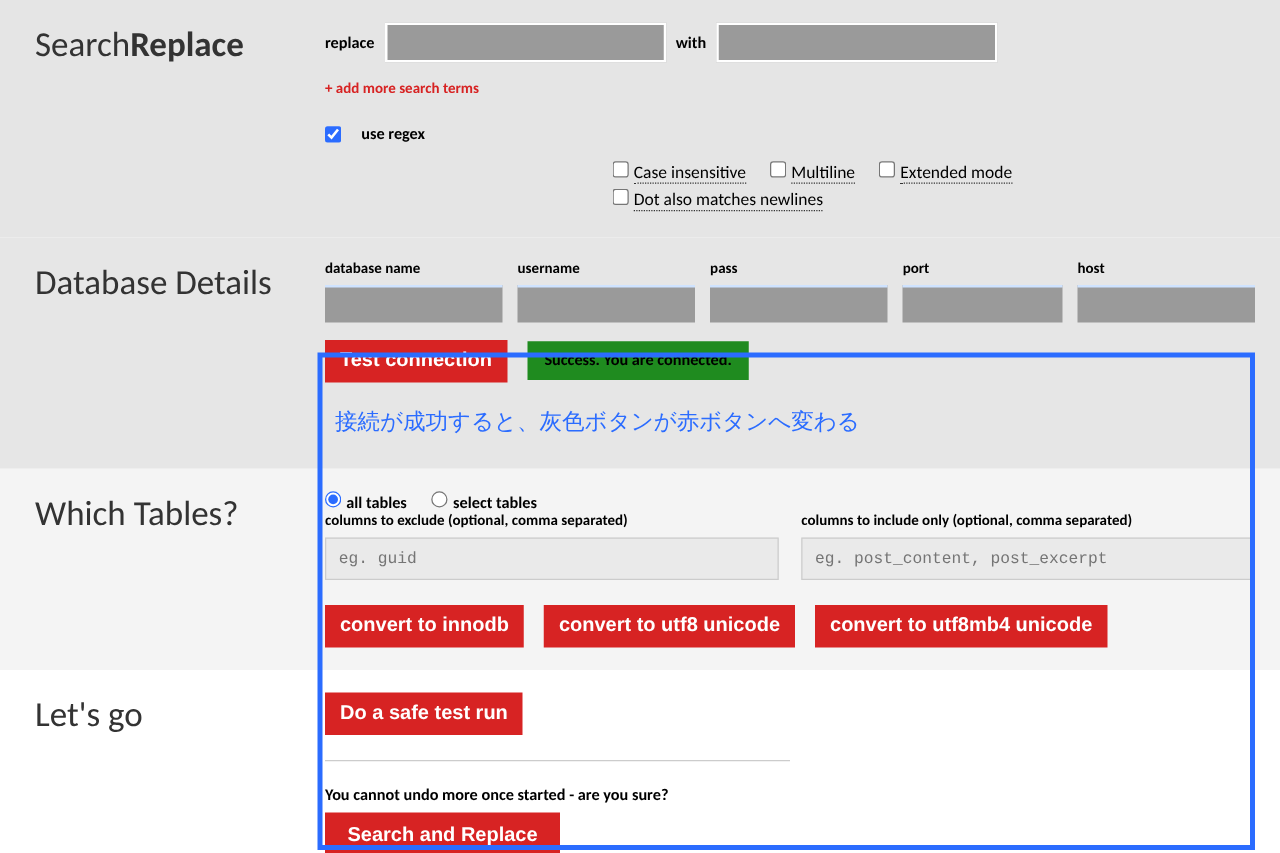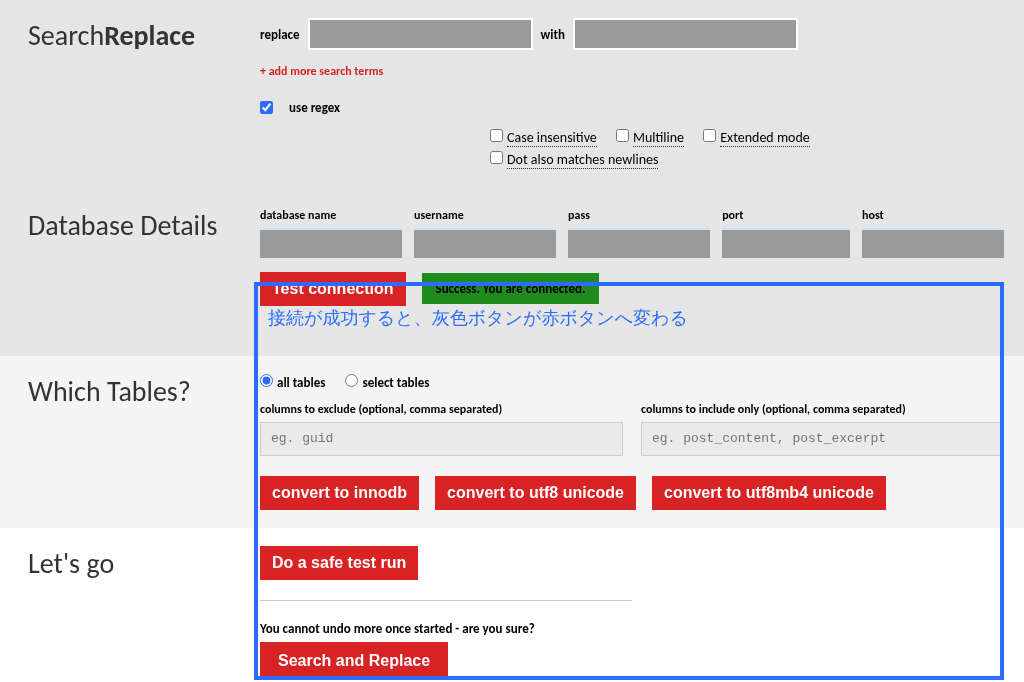--- a/index.html
+++ b/index.html
@@ -106,25 +106,25 @@
     font-weight: 700;
     font-size: 13px;
     padding: 8px 14px;
     display: inline-block;
   }
   .conn-row { display: flex; gap: 16px; align-items: center; }
 
   .annotation {
     color: #2b6cff;
     font-size: 18px;
-    margin: 0 0 8px 8px;
+    margin: 19px 0 8px 8px;
     font-weight: 400;
   }
 
-  .radio-row { display: flex; gap: 20px; align-items: center; font-weight: 700; font-size: 13px; margin-bottom: 12px;}
+  .radio-row { display: flex; gap: 20px; align-items: center; font-weight: 700; font-size: 13px; margin-bottom: 0;}
   .radio-row input[type=radio]{ accent-color: #2b6cff; margin-right:4px; }
 
   .cols-row { display: flex; gap: 18px; margin-bottom: 20px;}
   .cols-col { flex: 1; }
   .cols-col label { display: block; font-weight: 700; font-size: 12px; margin-bottom: 6px;}
   .cols-input {
     width: 100%;
     height: 34px;
     background: #eaeaea;
     border: 1px solid #ccc;

